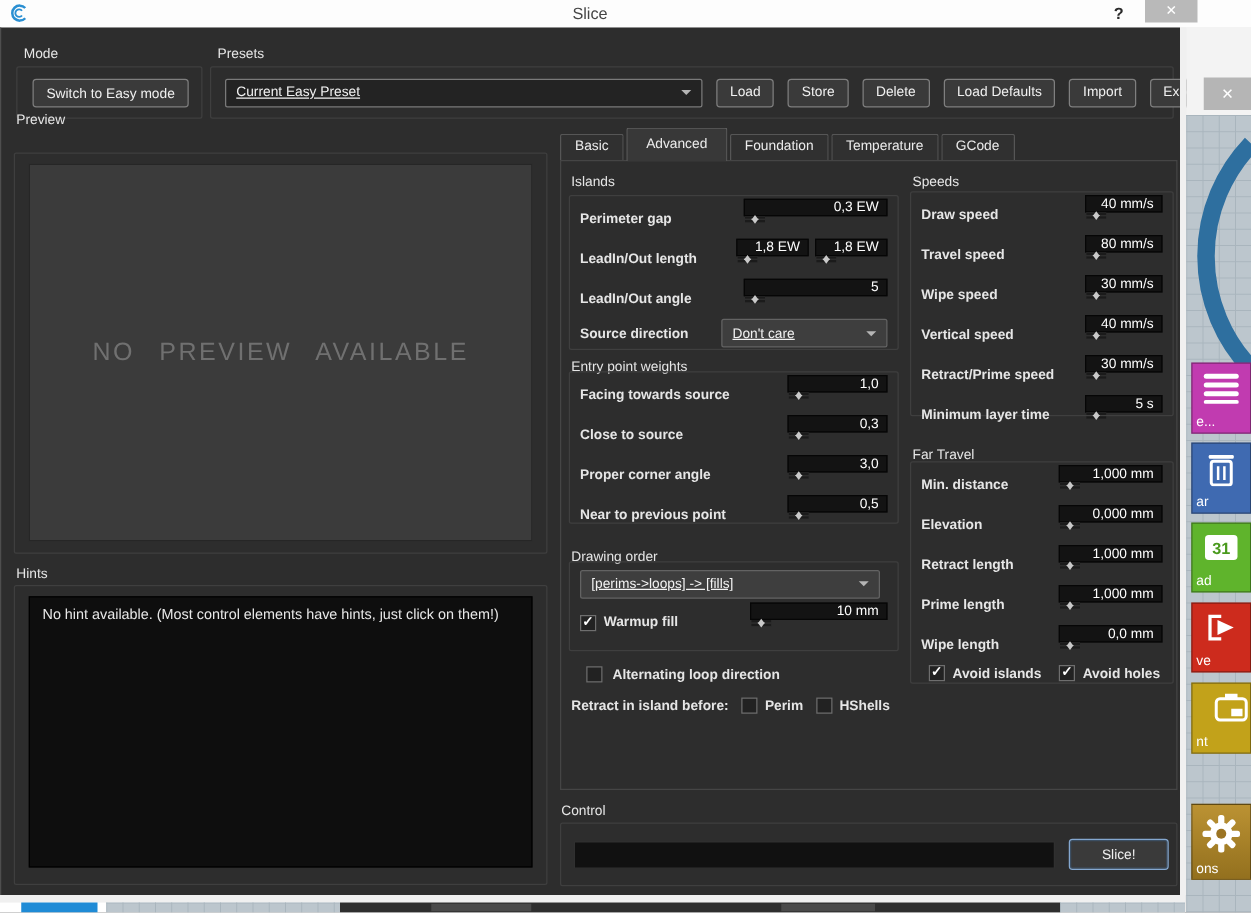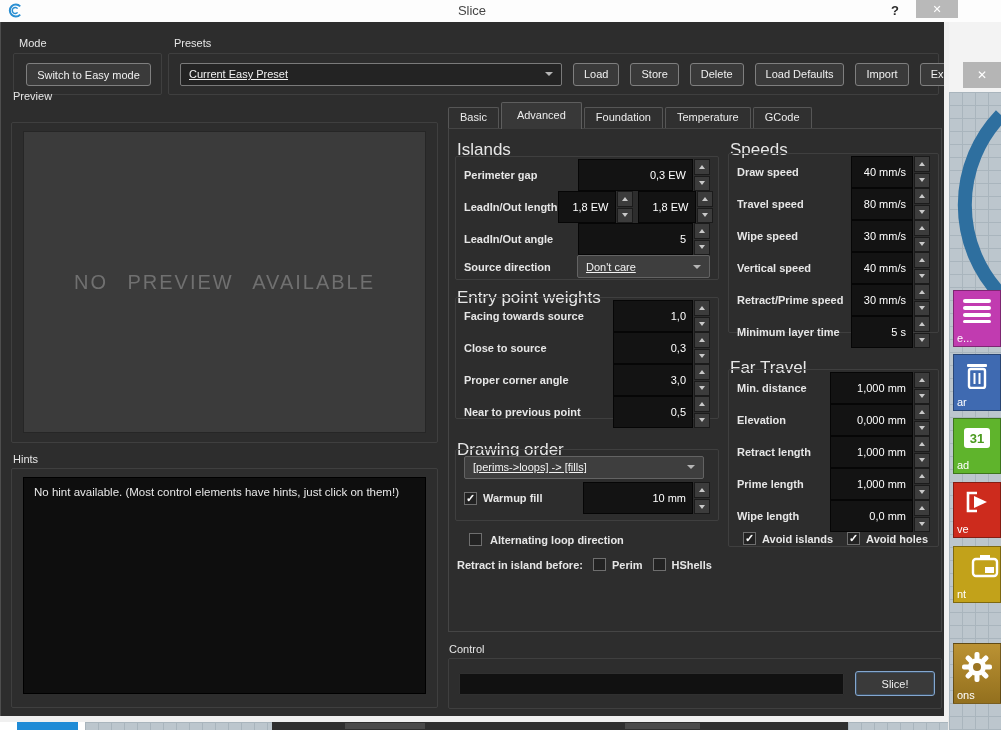--- a/index.html
+++ b/index.html
@@ -36,26 +36,26 @@
   #preview-inner span { font-size:20px; color:#707070; letter-spacing:2px; word-spacing:12px; }
   #hints-box { left:10px; top:446px; width:427px; height:240px; }
   #hints-inner { position:absolute; left:11px; top:8px; width:403px; height:217px; background:#0e0e0e; border:1px solid #000; padding:8px 10px; font-size:11.5px; color:#e8e8e8; }
 
   
   #tabbar { position:absolute; left:447px; top:84px; height:22px; display:flex; align-items:flex-end; }
   .tab { background:#303030; border:1px solid #565656; border-bottom:none; border-radius:2px 2px 0 0; color:#ececec; font-size:11px; height:21px; line-height:19px; padding:0 11px; margin-right:2px; white-space:nowrap; }
   .tab.selected { height:27px; line-height:25px; padding:0 15px; background:#383838; border-color:#5e5e5e; position:relative; z-index:3; margin-bottom:-1px; }
   #tabpanel { position:absolute; left:447px; top:106px; width:494px; height:504px; background:#2d2d2d; border:1px solid #454545; z-index:2; }
 
-  .pl { position:absolute; font-size:17px; color:#e6e6e6; white-space:nowrap;text-align:center; }
+  .pl { position:absolute; font-size:11px; color:#e6e6e6; white-space:nowrap;text-align:center; }
   .vbox { position:absolute; border:1px solid #3f3f3f; border-radius:2px; display:flex; flex-direction:column; justify-content:space-evenly; padding:2px 8px; }
   .row { display:flex; align-items:center; justify-content:space-between; }
   .lbl { font-size:11px; color:#e6e6e6; white-space:nowrap;font-weight:bold; }
 
-  .spinbox { display:flex; align-items:stretch; height:32px; }
+  .spinbox { display:flex; align-items:stretch; height:32px;flex-direction:column; }
   .field { background:#131313; border:1px solid #060606; color:#fff; font-size:11px; display:flex; align-items:center; justify-content:flex-end; padding:0 6px; }
   .w115{width:115px}.w58{width:58px}.w80{width:80px}.w62{width:62px}.w83{width:83px}.w110{width:110px}
   .spin { width:16px; margin-left:1px; display:flex; flex-direction:column; }
   .spin i { flex:1; background:#3c3c3c; border:1px solid #1b1b1b; position:relative; }
   .spin i + i { margin-top:1px; }
   .spin i::after { content:""; position:absolute; left:50%; top:50%; transform:translate(-50%,-50%); width:0; height:0; }
   .spin i.up::after { border-left:3px solid transparent; border-right:3px solid transparent; border-bottom:4px solid #c9c9c9; }
   .spin i.dn::after { border-left:3px solid transparent; border-right:3px solid transparent; border-top:4px solid #c9c9c9; }
 
   .checkbox { width:13px; height:13px; background:#222; border:1px solid #6e6e6e; display:inline-flex; align-items:center; justify-content:center; flex:none; }

